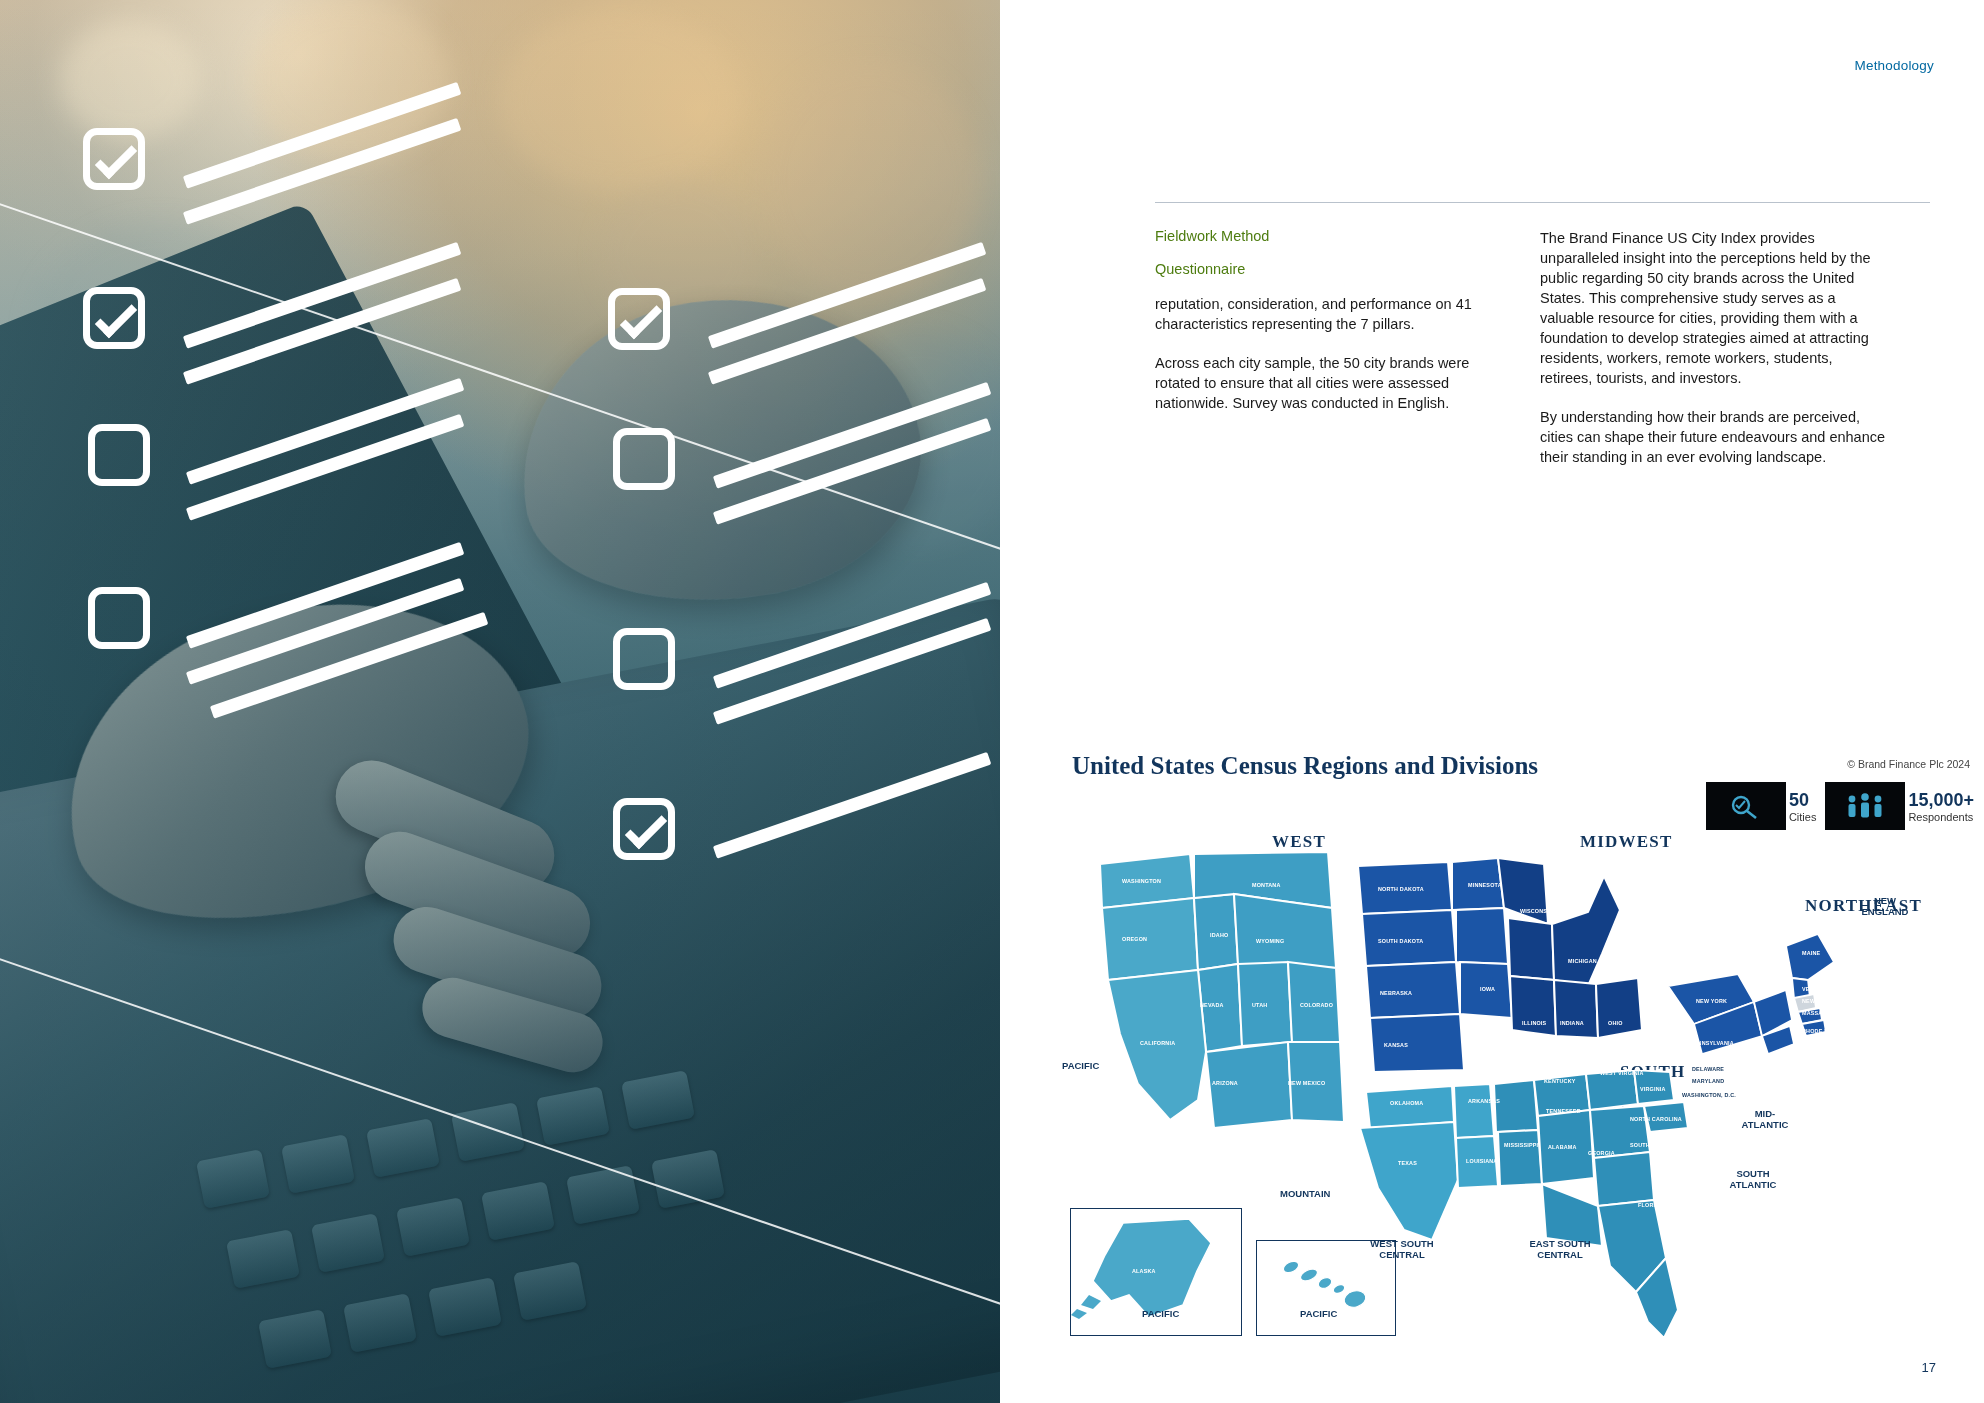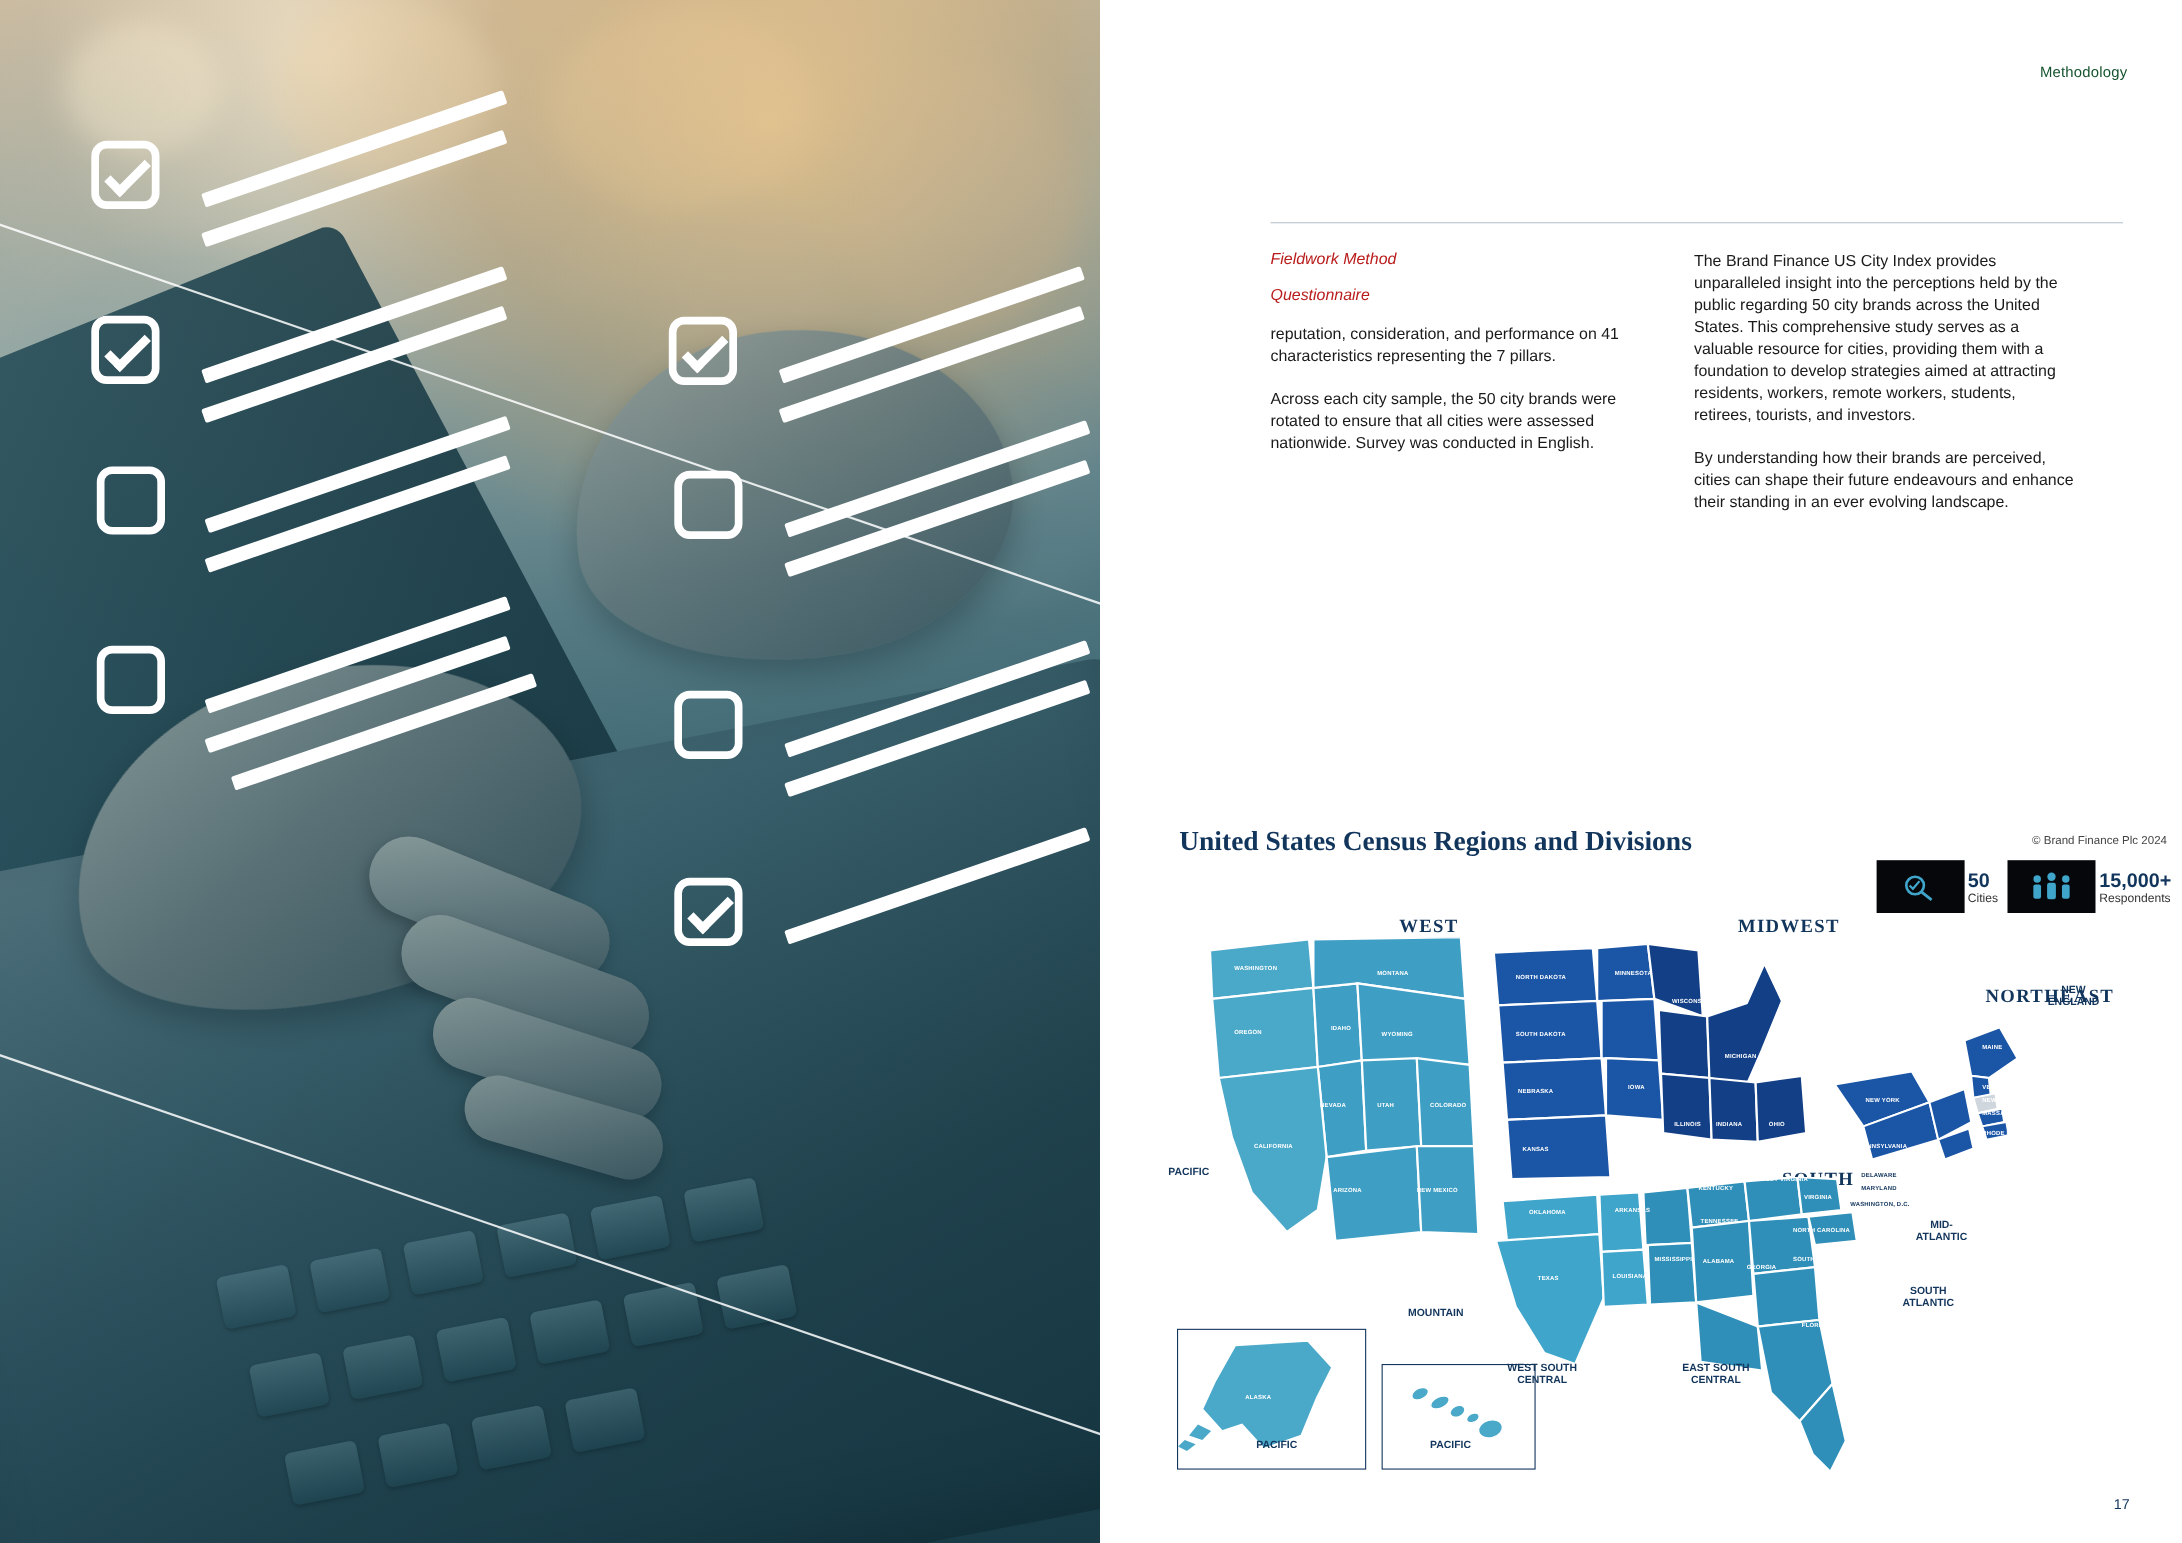--- a/index.html
+++ b/index.html
@@ -97,29 +97,29 @@
   }
 
   
   .right-panel {
     position:relative;
     width:984px; height:1403px;
     background:#ffffff;
   }
   .meth-label {
     position:absolute; right:50px; top:58px;
-    font-size:13.5px; color:#14532d; letter-spacing:.2px;
+    font-size:13.5px; color:#0369a1; letter-spacing:.2px;
   }
   .rule {
     position:absolute; left:155px; top:202px; width:775px; height:1px;
     background:#b9c2cc;
   }
   .col-left { position:absolute; left:155px; top:228px; width:330px; }
   .col-right { position:absolute; left:540px; top:228px; width:345px; }
-  .it { font-style:italic; font-size:14.5px; color:#b91c1c; margin:0 0 17px 0; }
+  .it { font-size:14.5px; color:#4d7c0f; margin:0 0 17px 0; }
   .bp { font-size:14.5px; line-height:1.38; color:#1a1a1a; margin:0 0 19px 0; }
 
   
   .map-section {
     position:absolute; left:60px; top:740px; width:924px; height:663px;
     background:#ffffff;
   }
   .map-title {
     position:absolute; left:12px; top:12px;
     font-family:"Liberation Serif", serif;

